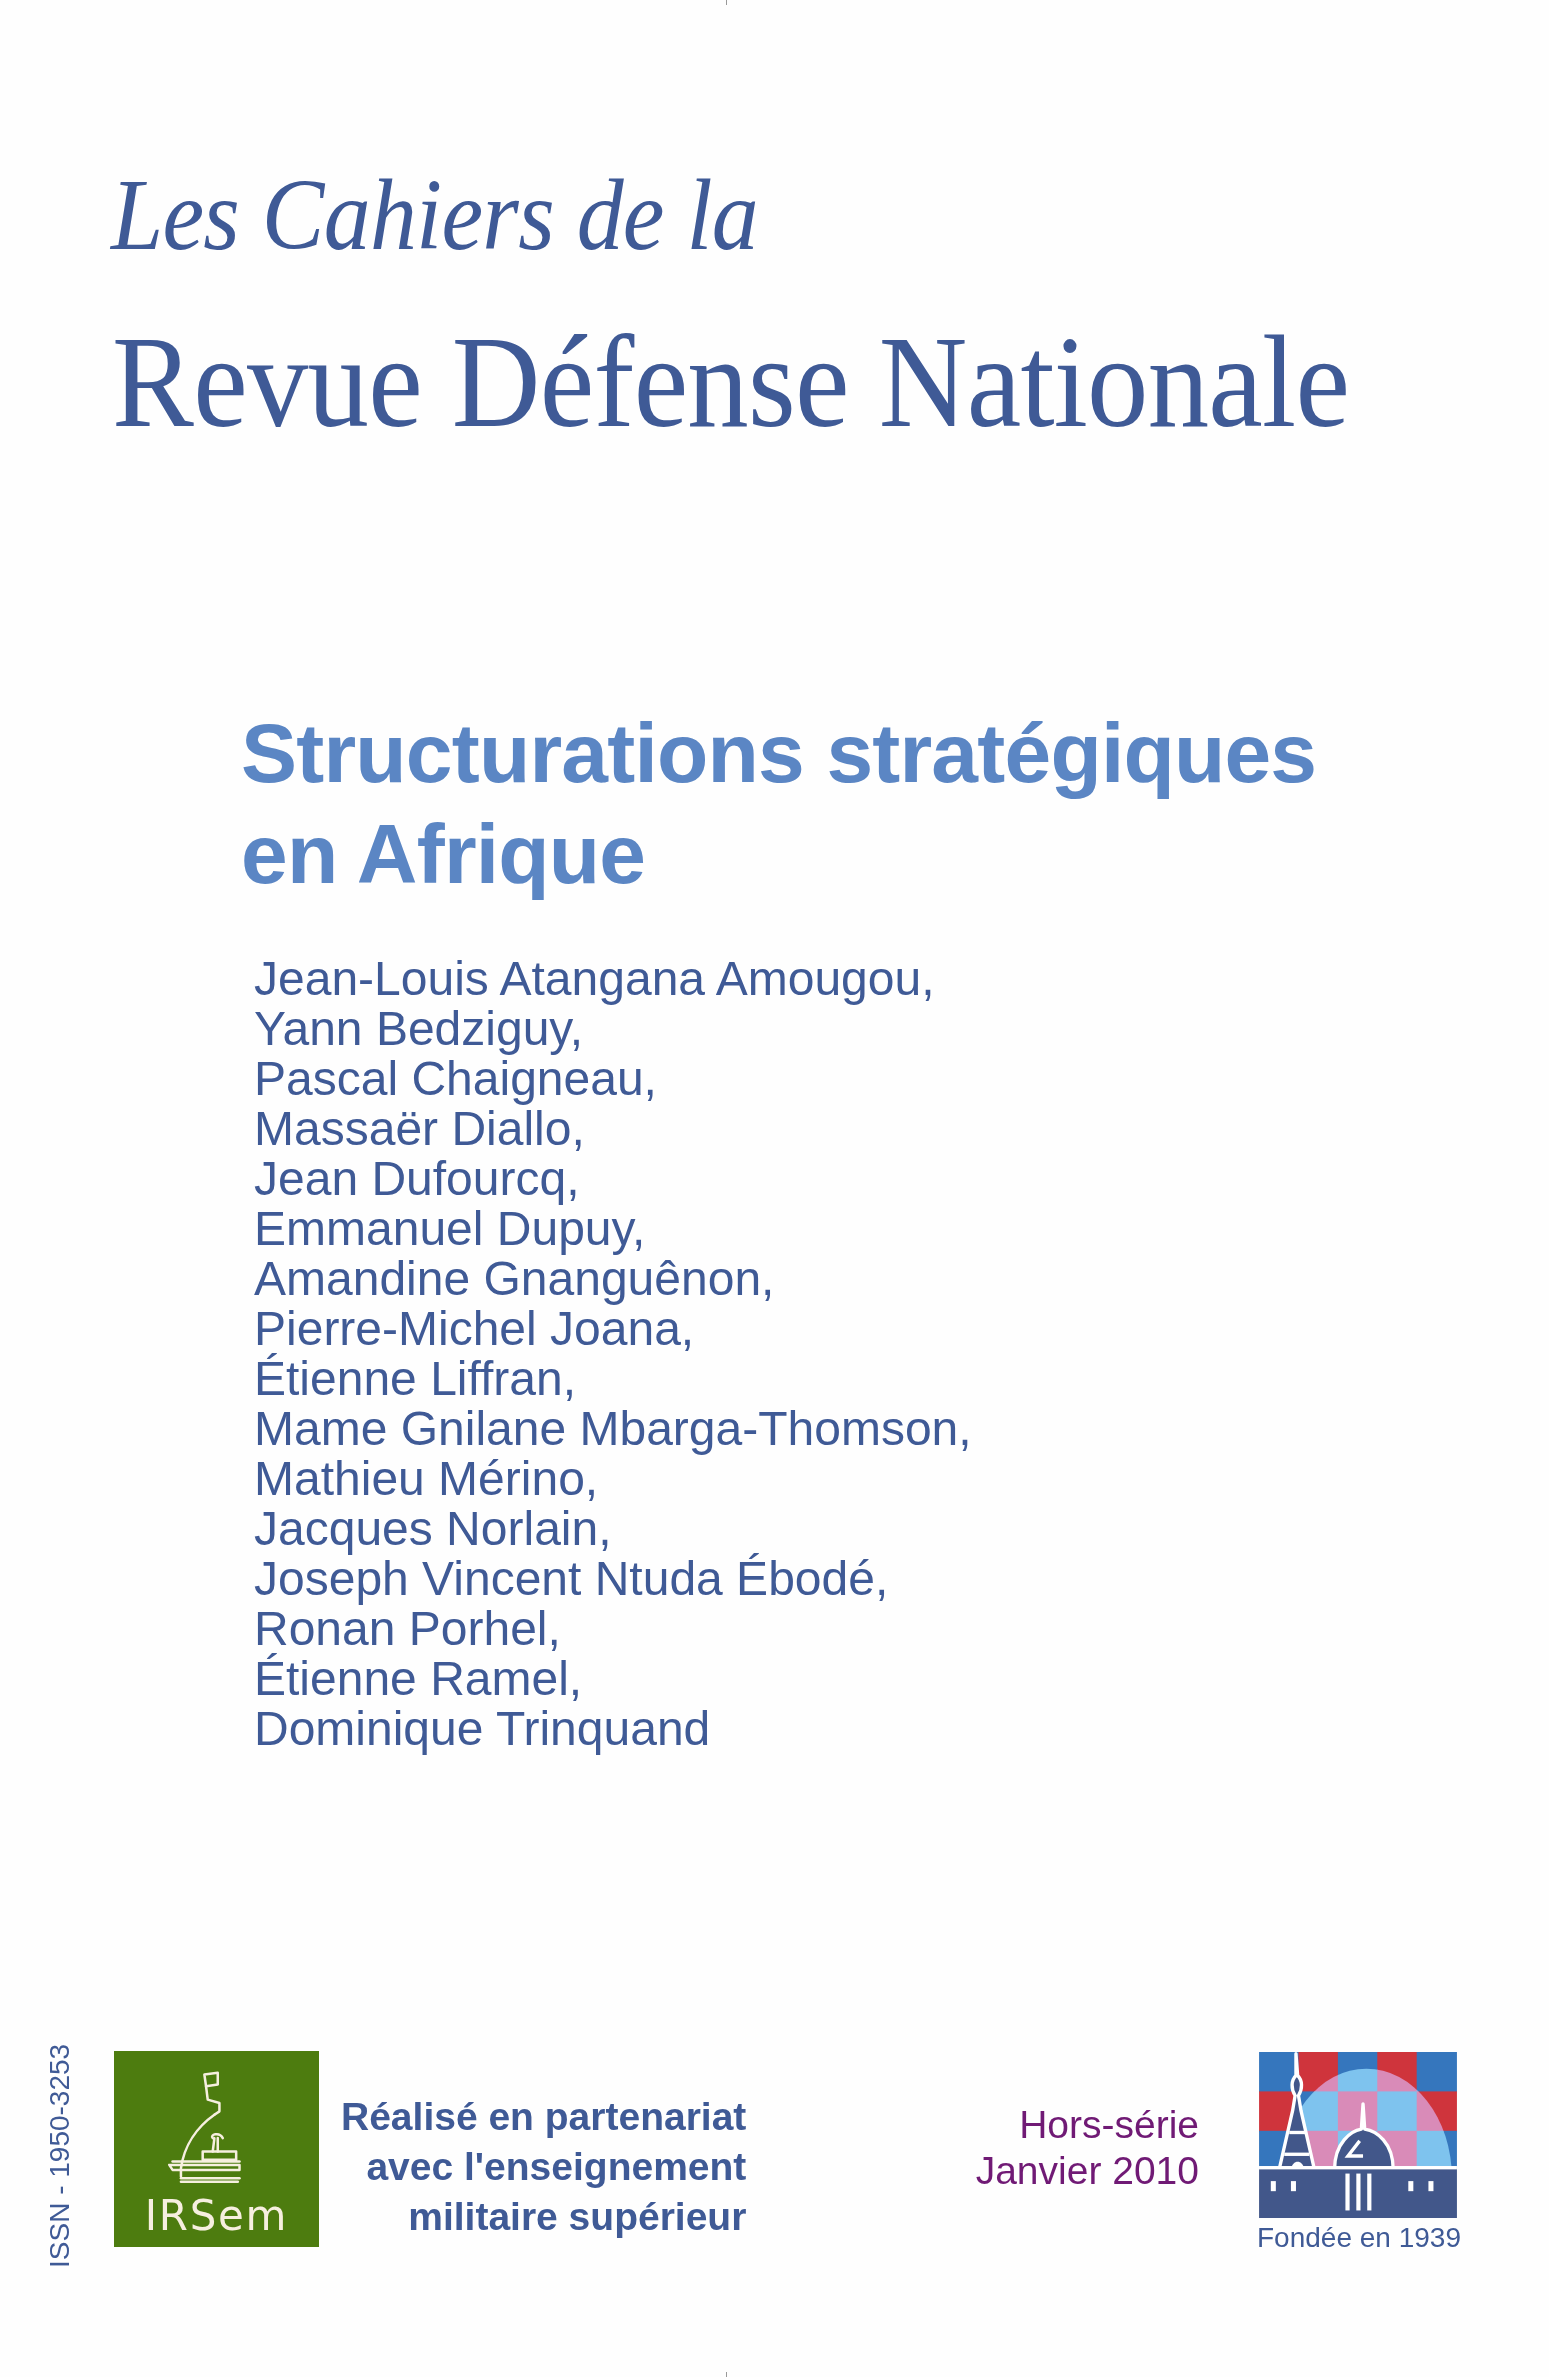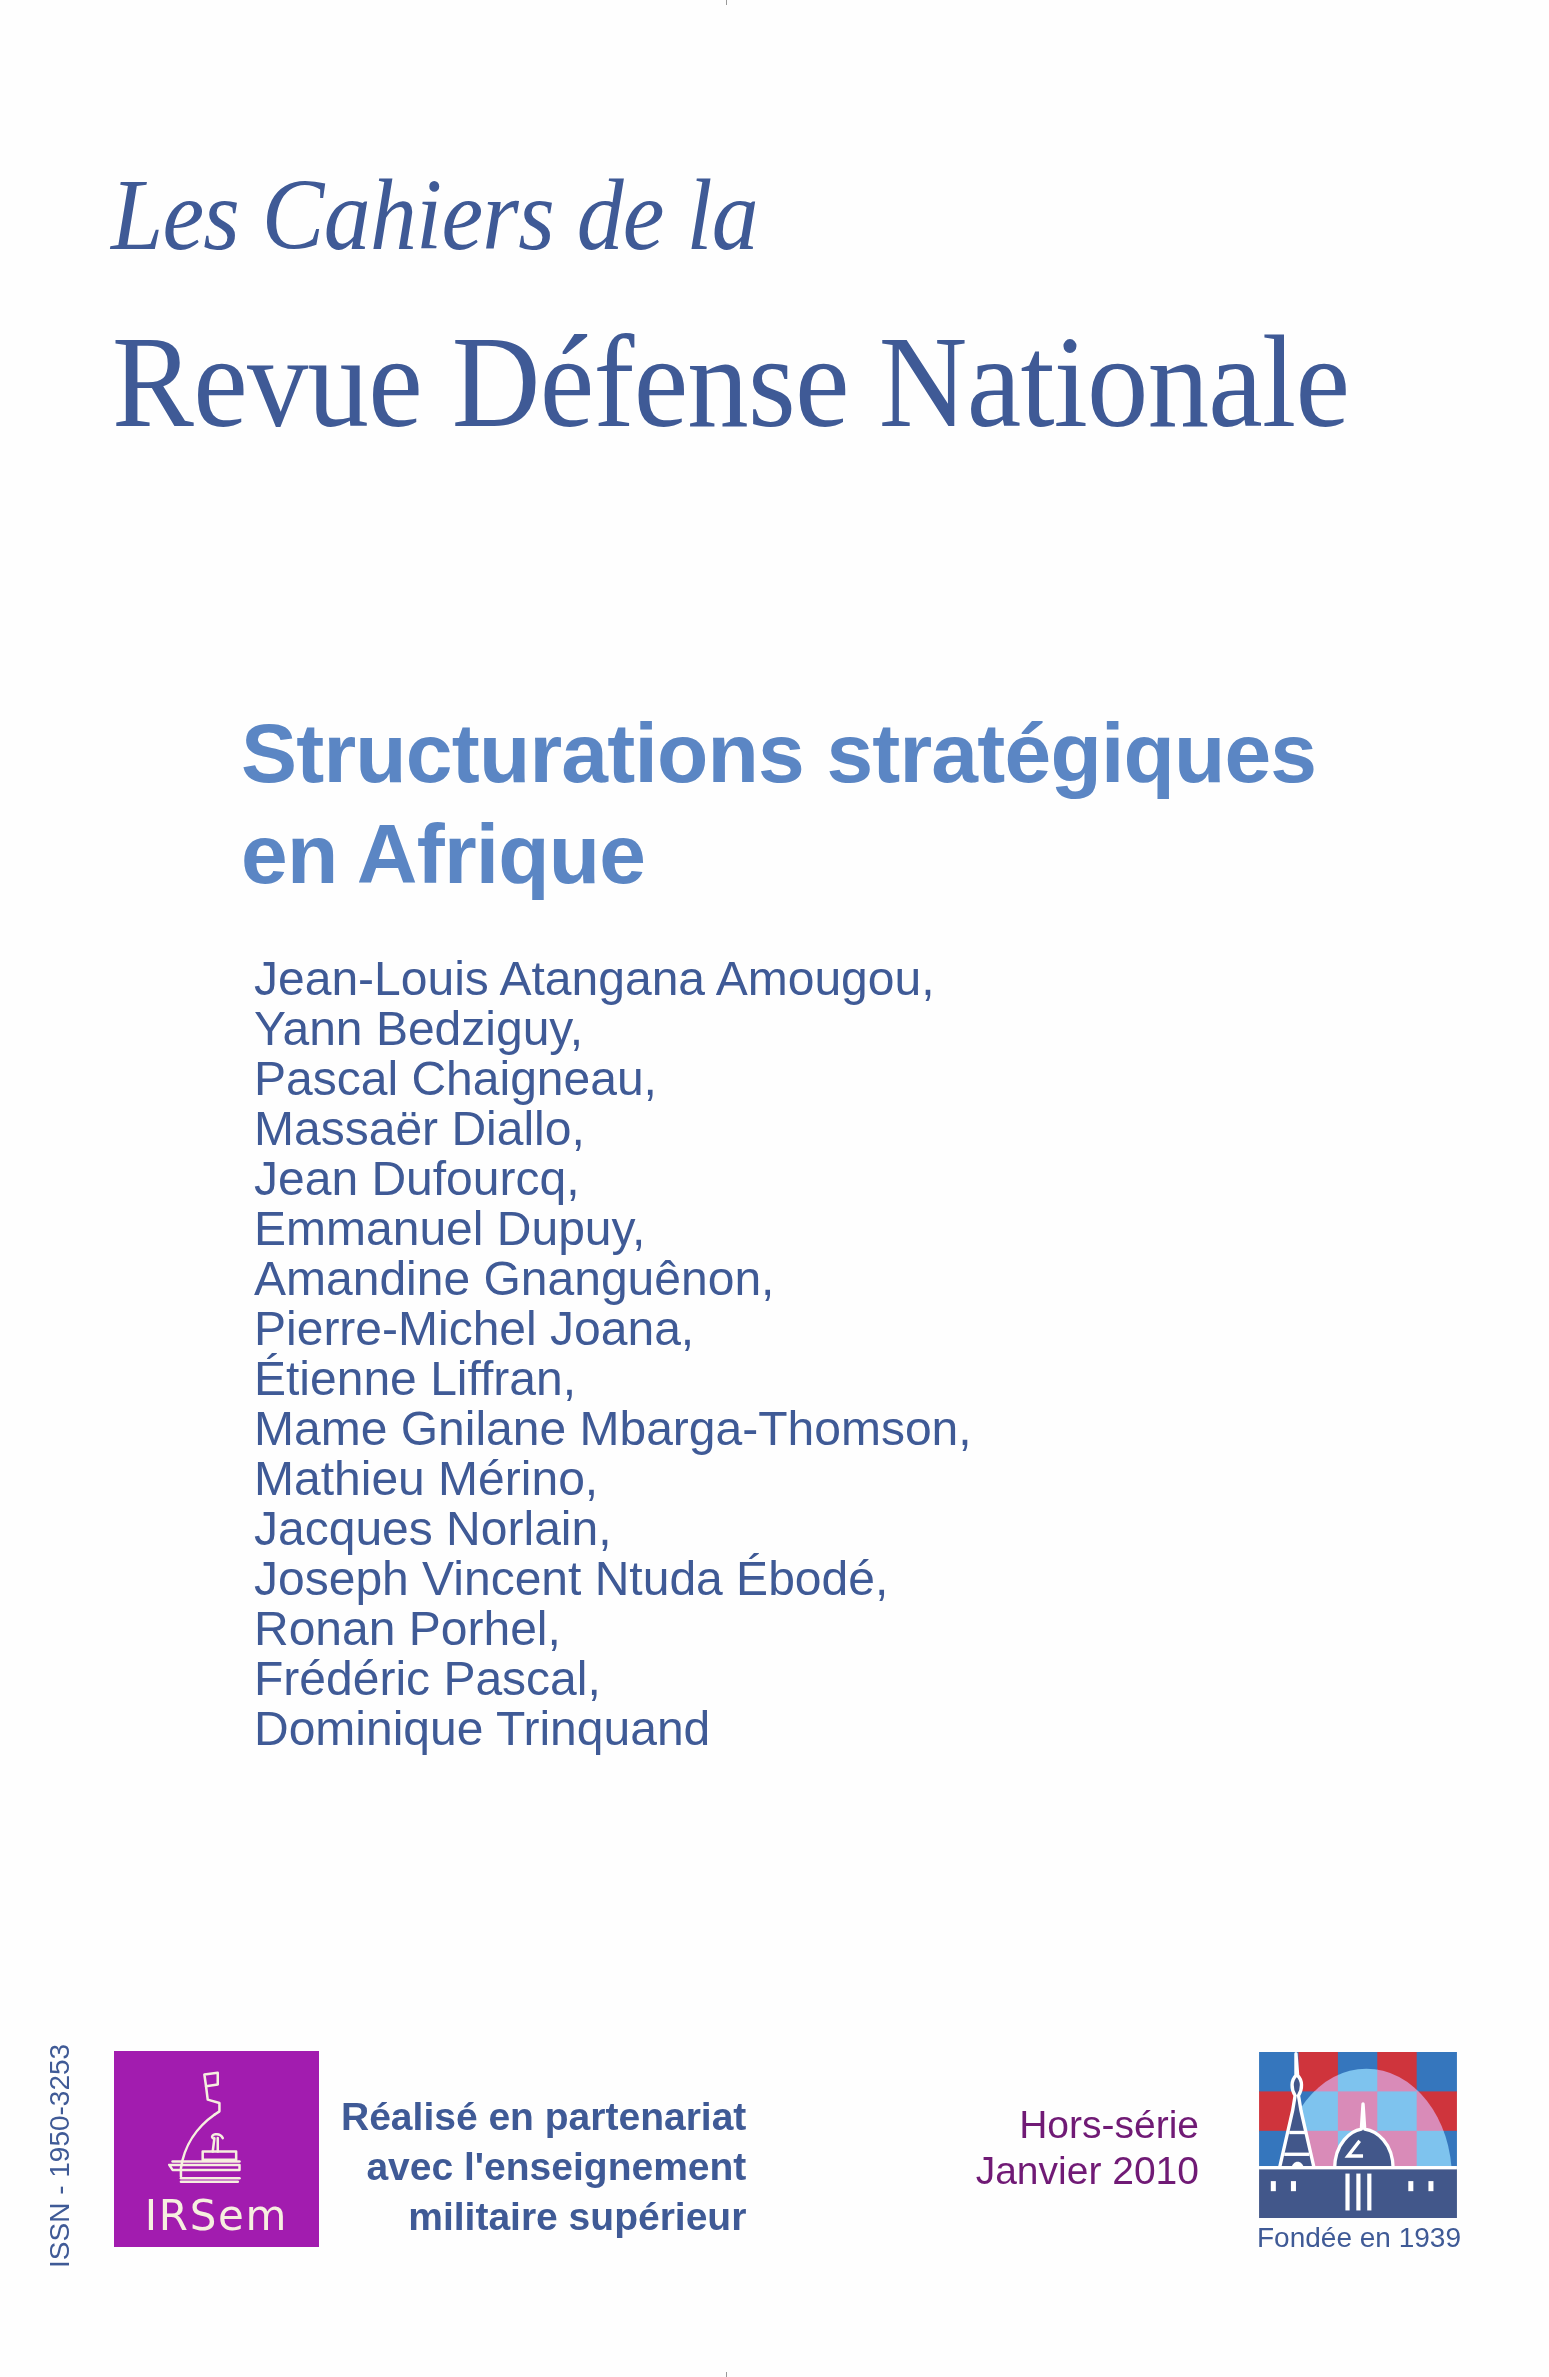--- a/index.html
+++ b/index.html
@@ -95,21 +95,21 @@
       white-space: nowrap;
     }
 
     
     .irsem-logo {
       position: absolute;
       left: 114px;
       top: 2051px;
       width: 205px;
       height: 196px;
-      background: #a21caf;
+      background: #4d7c0f;
     }
     .irsem-logo svg { position: absolute; left: 0; top: 0; }
     .irsem-wordmark {
       position: absolute;
       left: 0;
       right: 0;
       bottom: 8.4px;
       text-align: center;
       font-family: "DejaVu Sans", sans-serif;
       font-size: 42px;
@@ -189,21 +189,21 @@
   <li>Jean Dufourcq,</li>
   <li>Emmanuel Dupuy,</li>
   <li>Amandine Gnanguênon,</li>
   <li>Pierre-Michel Joana,</li>
   <li>Étienne Liffran,</li>
   <li>Mame Gnilane Mbarga-Thomson,</li>
   <li>Mathieu Mérino,</li>
   <li>Jacques Norlain,</li>
   <li>Joseph Vincent Ntuda Ébodé,</li>
   <li>Ronan Porhel,</li>
-  <li>Frédéric Pascal,</li>
+  <li>Étienne Ramel,</li>
   <li>Dominique Trinquand</li>
 </ul>
 
 <div class="issn">ISSN - 1950-3253</div>
 
 <div class="irsem-logo">
   <svg width="205" height="196" viewBox="0 0 245 234">
     <g fill="none" stroke="#f6efdf" stroke-width="3" stroke-linecap="round" stroke-linejoin="round">
 
       <path d="M108 28 L124 26 L124 40 L110 42 Z"></path>

